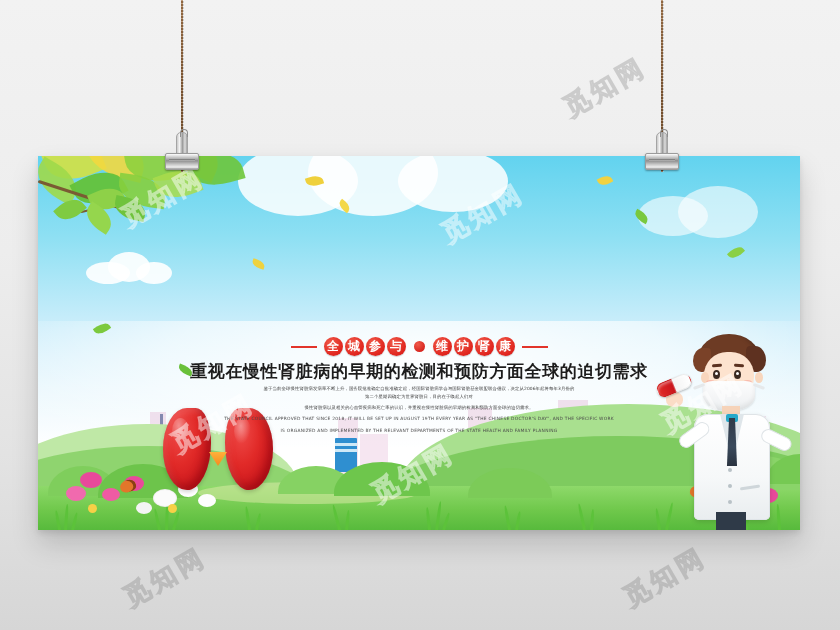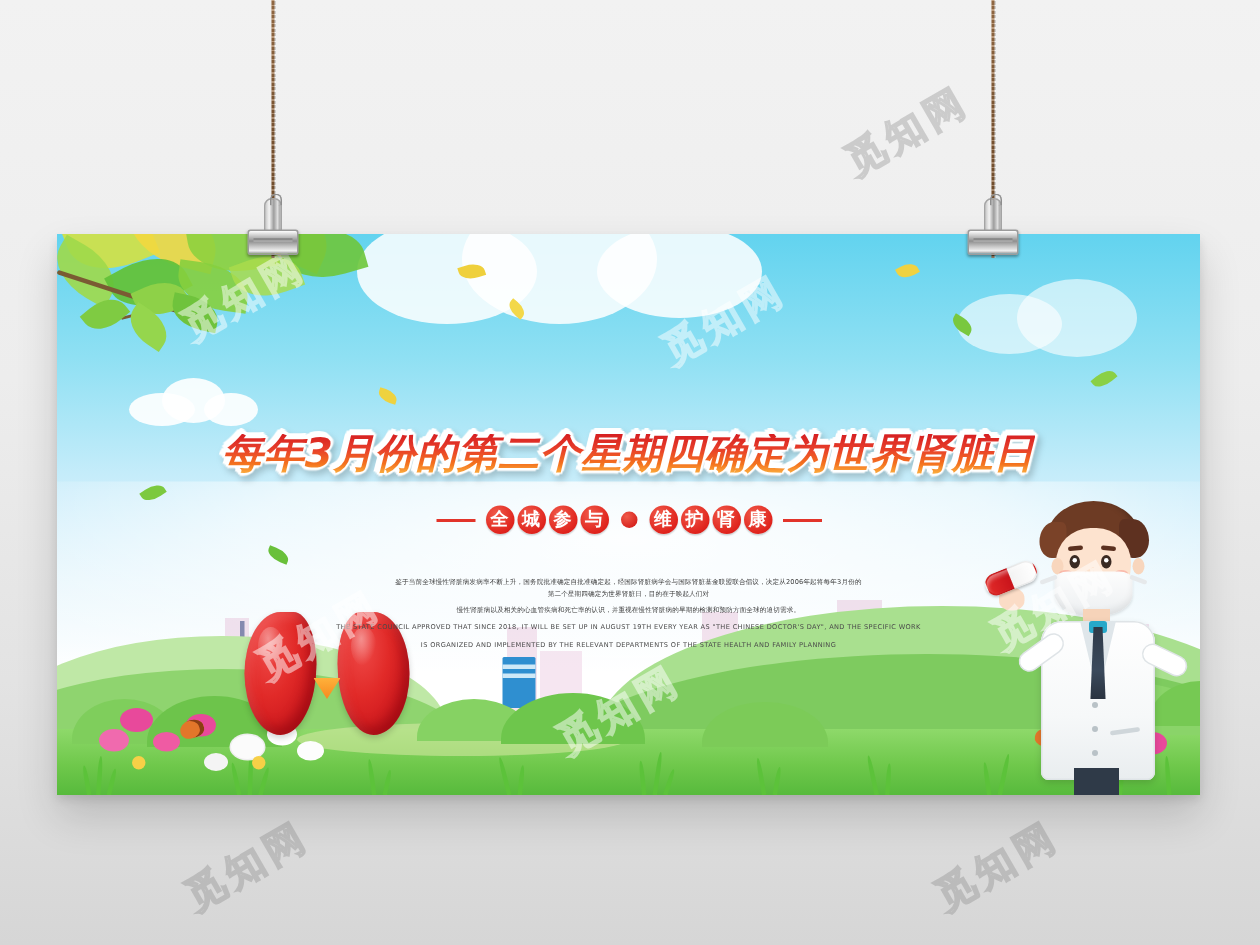--- a/index.html
+++ b/index.html
@@ -439,42 +439,40 @@
     <div class="d-btn" style="top:158px;"></div>
     <div class="d-btn" style="top:174px;"></div>
     <div class="d-legs"></div>
     <div class="d-armR"></div>
     <div class="d-armL"></div>
     <div class="d-handL"></div>
     <div class="capsule"></div>
   </div>
 
 
-  <div class="subtitle-wrap">
-    <span class="subtitle">每年3月份的第二个星期四确定为世界肾脏日</span>
-  </div>
 
   <div class="tagline">
     <span class="tagdash"></span>
     <span class="tagchars">
       <span class="tagchar">全</span>
       <span class="tagchar">城</span>
       <span class="tagchar">参</span>
       <span class="tagchar">与</span>
     </span>
     <span class="tagdot"></span>
     <span class="tagchars">
       <span class="tagchar">维</span>
       <span class="tagchar">护</span>
       <span class="tagchar">肾</span>
       <span class="tagchar">康</span>
     </span>
     <span class="tagdash"></span>
   </div>
 
+  <div class="bodytext">重视在慢性肾脏病的早期的检测和预防方面全球的迫切需求</div>
 
   <div class="fineprint">
     <div class="fp-cn">鉴于当前全球慢性肾脏病发病率不断上升，国务院批准确定自批准确定起，经国际肾脏病学会与国际肾脏基金联盟联合倡议，决定从2006年起将每年3月份的</div>
     <div class="fp-cn">第二个星期四确定为世界肾脏日，目的在于唤起人们对</div>
     <div class="fp-cn" style="margin-top:3px;">慢性肾脏病以及相关的心血管疾病和死亡率的认识，并重视在慢性肾脏病的早期的检测和预防方面全球的迫切需求。</div>
     <div class="fp-en">THE STATE COUNCIL APPROVED THAT SINCE 2018, IT WILL BE SET UP IN AUGUST 19TH EVERY YEAR AS "THE CHINESE DOCTOR'S DAY", AND THE SPECIFIC WORK</div>
     <div class="fp-en">IS ORGANIZED AND IMPLEMENTED BY THE RELEVANT DEPARTMENTS OF THE STATE HEALTH AND FAMILY PLANNING</div>
   </div>
 
   <div class="wm" style="left:80px;top:24px;">觅知网</div>

